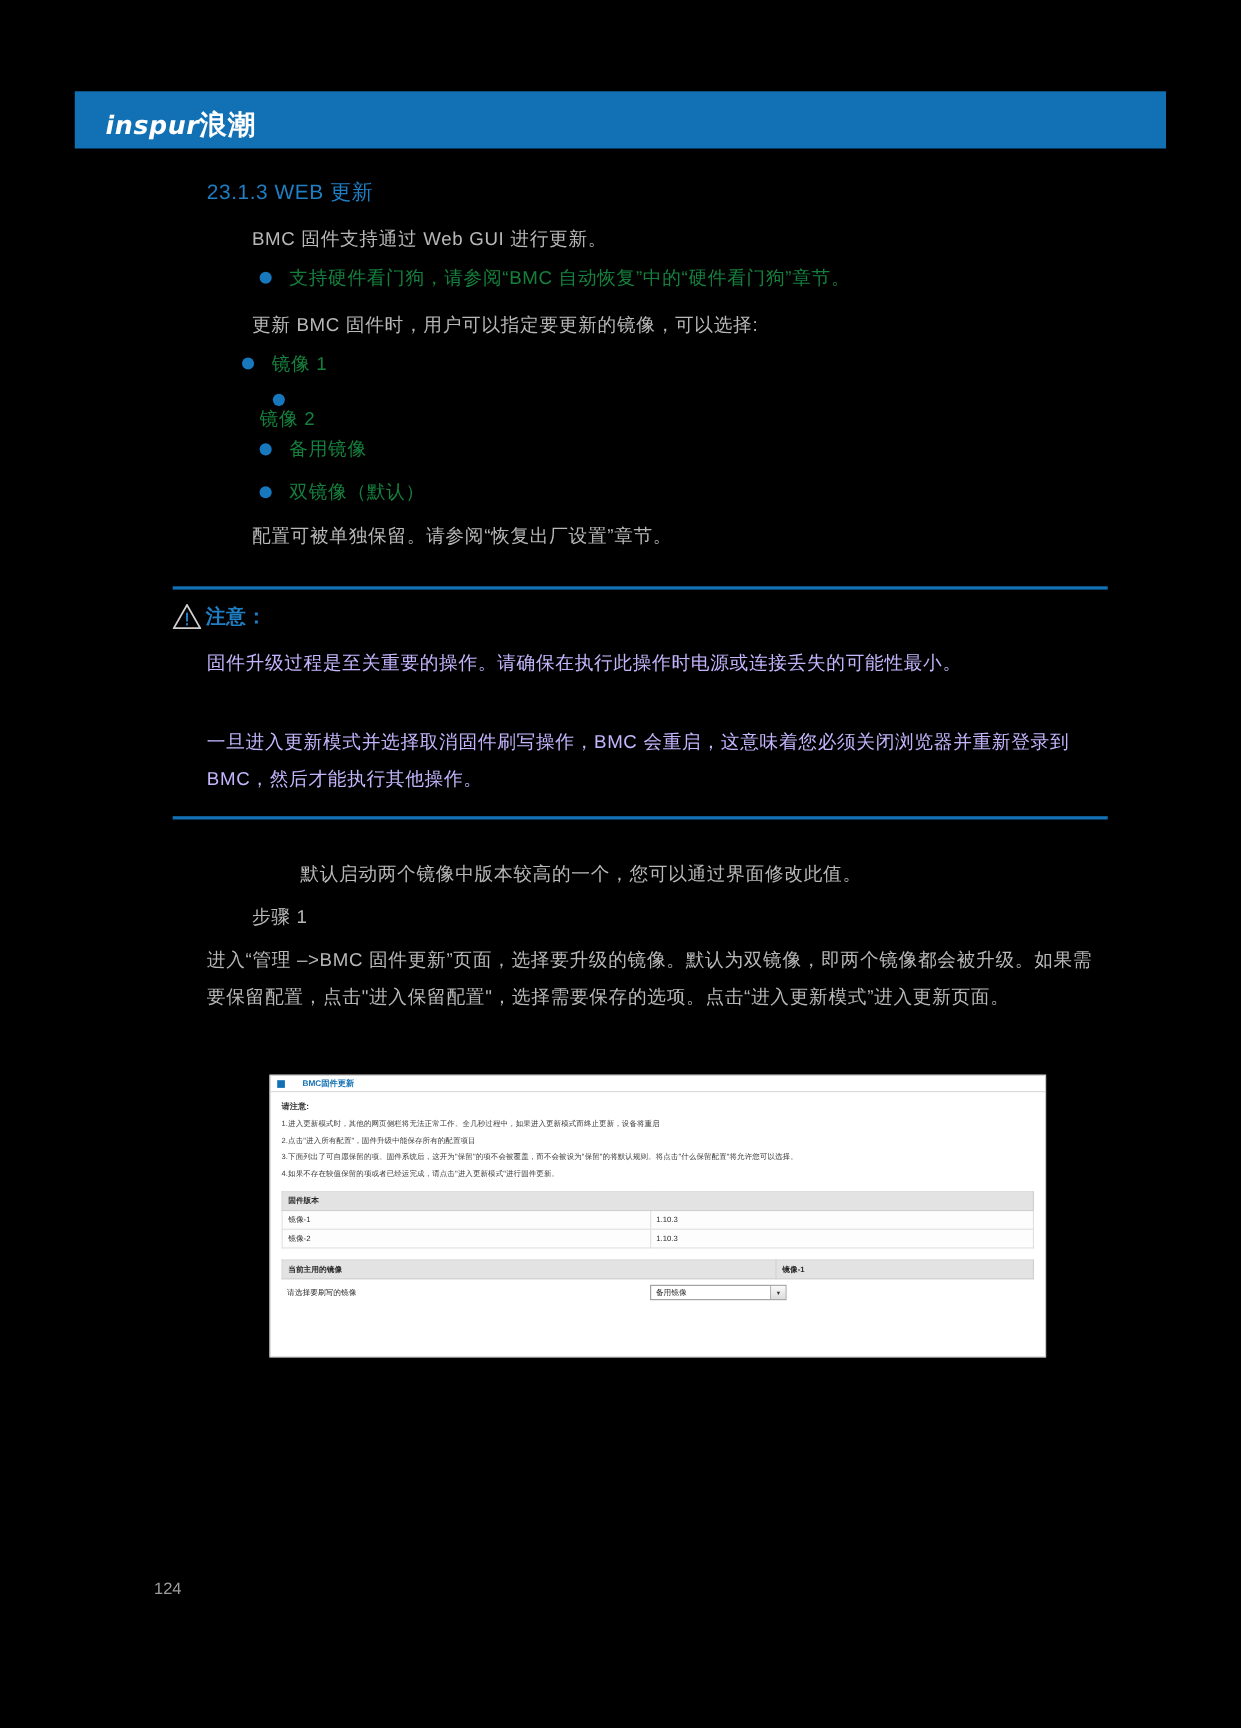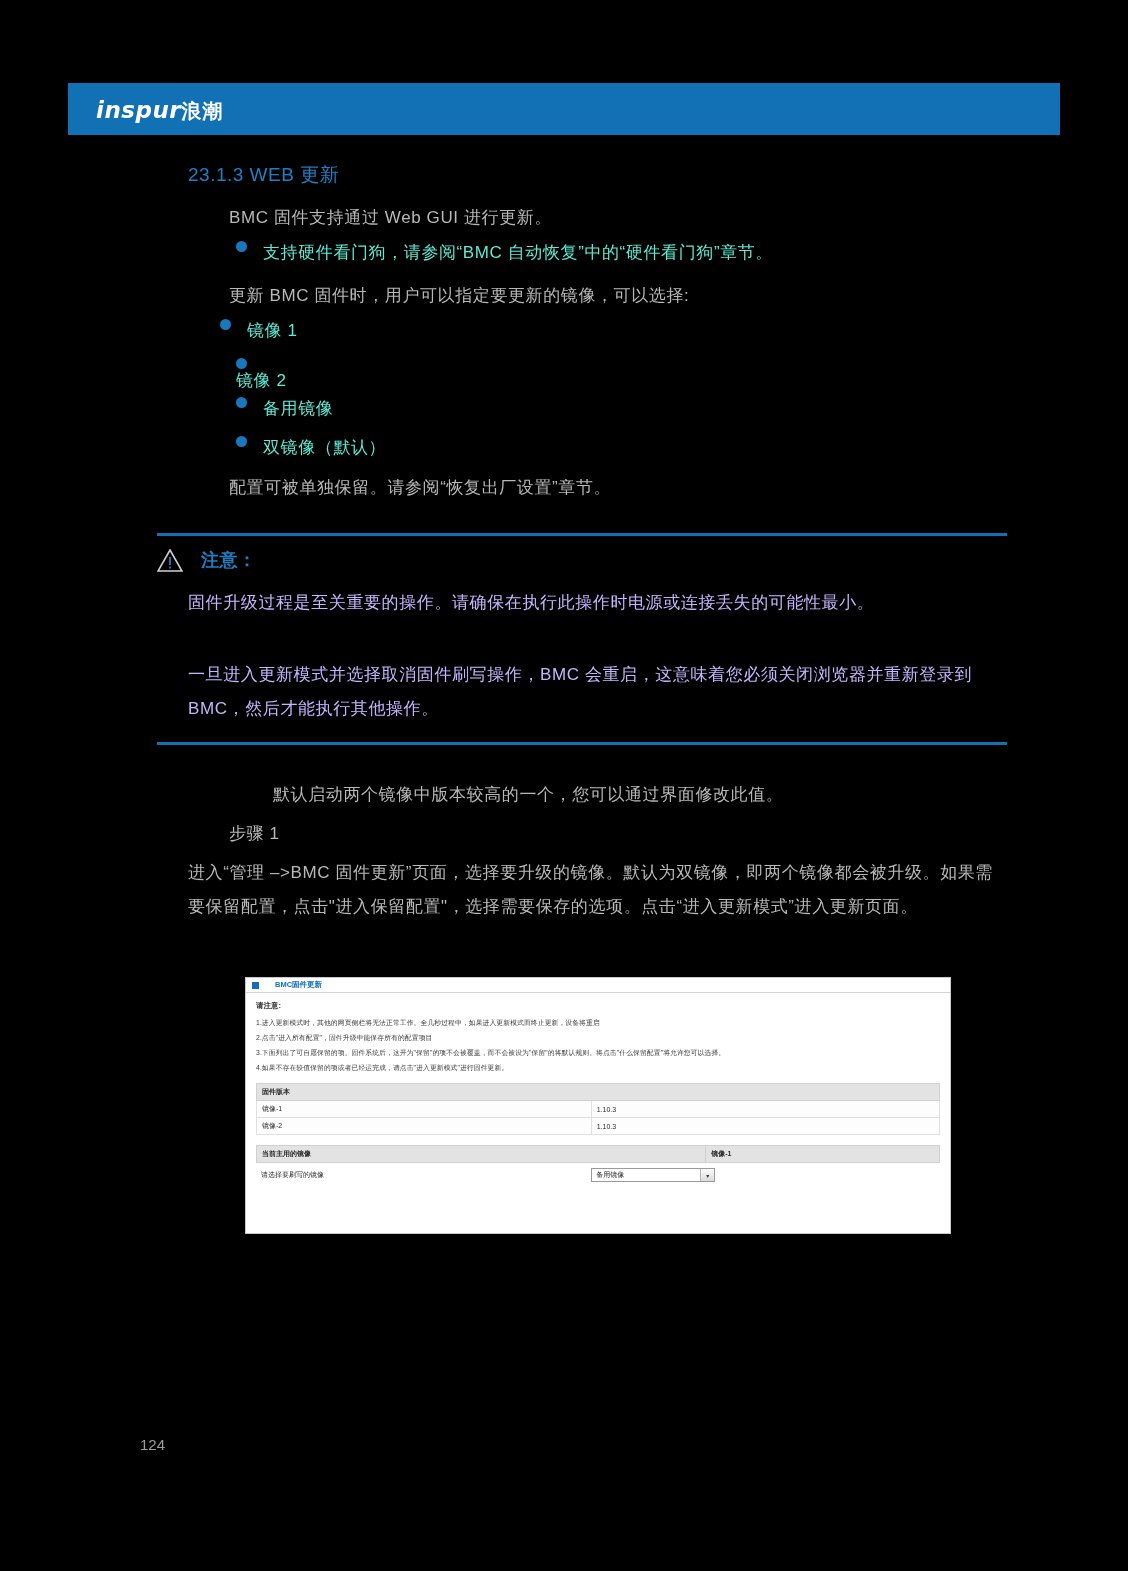--- a/index.html
+++ b/index.html
@@ -41,21 +41,21 @@
   }
   .logo-en {
     font-family: "DejaVu Sans", sans-serif;
     font-style: italic;
     font-weight: bold;
     font-size: 23px;
     letter-spacing: 0.5px;
     color: #ffffff;
   }
   .logo-cn {
-    font-size: 20px;
+    font-size: 25px;
     font-weight: bold;
     color: #ffffff;
     letter-spacing: 1px;
   }
 
   
   .content {
     position: absolute;
     left: 0;
     top: 0;
@@ -76,23 +76,23 @@
     color: #b8b8b8;
     letter-spacing: 0.6px;
   }
   .p1 { left: 229px; top: 203px; }
   .p2 { left: 229px; top: 281px; }
   .p3 { left: 229px; top: 473px; }
 
   .bullet-row {
     position: absolute;
     display: flex;
-    align-items: flex-start;
+    align-items: center;
     font-size: 17px;
-    color: #5eead4;
+    color: #15803d;
     letter-spacing: 0.6px;
   }
   .dot {
     width: 11px;
     height: 11px;
     border-radius: 50%;
     background: #1878bd;
     display: inline-block;
     margin-right: 16px;
     flex: none;
@@ -122,21 +122,21 @@
     width: 850px;
     height: 3px;
     background: #1271b5;
   }
   .notice-title-row {
     position: absolute;
     left: 157px;
     top: 548px;
     display: flex;
     align-items: center;
-    gap: 18px;
+    gap: 4px;
   }
   .warn-icon {
     width: 26px;
     height: 23px;
     position: relative;
   }
   .warn-icon svg { display: block; }
   .notice-title {
     font-size: 18px;
     font-weight: bold;

